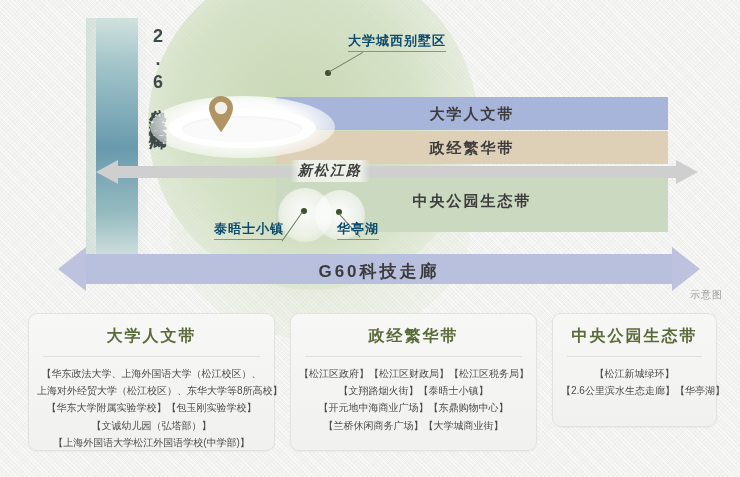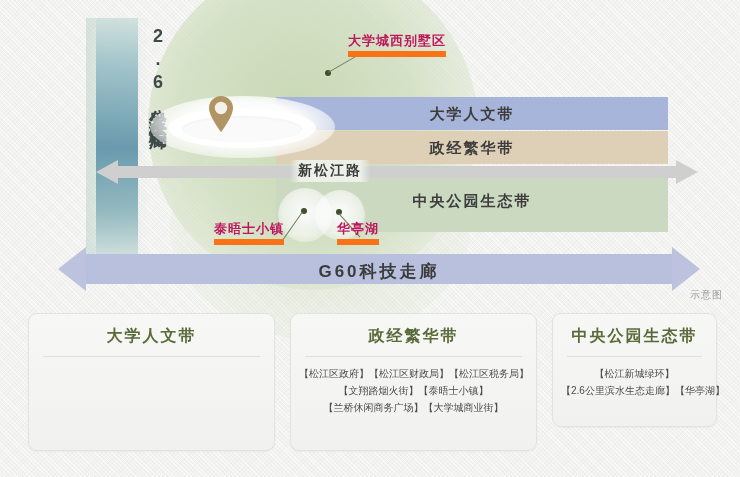--- a/index.html
+++ b/index.html
@@ -95,21 +95,21 @@
     border-top:12px solid transparent;border-bottom:12px solid transparent;border-left:22px solid #cfcfcf;
   }
   .road-arrow-l{
     position:absolute;left:96px;top:160px;width:0;height:0;
     border-top:12px solid transparent;border-bottom:12px solid transparent;border-right:22px solid #cfcfcf;
   }
   .road-label{
     position:absolute;left:290px;top:160px;
     font-size:14px;font-weight:700;color:#3d3d3d;letter-spacing:2px;
     background:linear-gradient(90deg,rgba(236,240,231,0),rgba(238,242,234,.95) 12%,rgba(238,242,234,.95) 88%,rgba(236,240,231,0));
-    padding:2px 8px;border-radius:3px;
+    padding:2px 8px;border-radius:3px;font-style:italic;
   }
 
   
   .g60-bar{
     position:absolute;left:86px;top:254px;width:586px;height:30px;
     background:#b9c0dd;
   }
   .g60-arrow-r{
     position:absolute;left:672px;top:247px;width:0;height:0;
     border-top:22px solid transparent;border-bottom:22px solid transparent;border-left:28px solid #b9c0dd;
@@ -122,22 +122,22 @@
   }
   .g60-label{
     position:absolute;left:86px;top:260px;width:586px;text-align:center;
     font-size:17px;font-weight:700;color:#3b3b3b;letter-spacing:3px;
   }
 
   
   .dot{position:absolute;width:6px;height:6px;border-radius:50%;background:#3b5228;}
   .leader{position:absolute;height:1px;background:#7a7a6a;transform-origin:0 0;}
   .callout-txt{
-    position:absolute;font-size:13px;font-weight:700;color:#be185d;letter-spacing:1px;
-    border-bottom:6px solid #f97316;padding-bottom:1px;white-space:nowrap;
+    position:absolute;font-size:13px;font-weight:700;color:#0c4a6e;letter-spacing:1px;
+    border-bottom:1px solid #f97316;padding-bottom:1px;white-space:nowrap;
   }
 
   
   .mini-lake{
     position:absolute;border-radius:50%;
     background:radial-gradient(circle at 50% 45%, rgba(255,255,255,.92) 0%, rgba(255,255,255,.62) 55%, rgba(255,255,255,0) 100%);
   }
 
   .shiyi{
     position:absolute;left:690px;top:288px;font-size:10px;color:#9a9a95;letter-spacing:1px;
@@ -232,28 +232,36 @@
   <div class="g60-label">G60科技走廊</div>
 
   <div class="shiyi">示意图</div>
 </div>
 
 <div class="cards">
 
   <div class="card card-a">
     <div class="card-title">大学人文带</div>
     <div class="card-sep"></div>
+    <div class="card-body">
+      <div class="card-line">【华东政法大学、上海外国语大学（松江校区）、</div>
+      <div class="card-line">上海对外经贸大学（松江校区）、东华大学等8所高校】</div>
+      <div class="card-line">【华东大学附属实验学校】【包玉刚实验学校】</div>
+      <div class="card-line">【文诚幼儿园（弘塔部）】</div>
+      <div class="card-line">【上海外国语大学松江外国语学校(中学部)】</div>
+    </div>
   </div>
 
   <div class="card card-b">
     <div class="card-title">政经繁华带</div>
     <div class="card-sep"></div>
     <div class="card-body">
       <div class="card-line">【松江区政府】【松江区财政局】【松江区税务局】</div>
       <div class="card-line">【文翔路烟火街】【泰晤士小镇】</div>
+      <div class="card-line">【开元地中海商业广场】【东鼎购物中心】</div>
       <div class="card-line">【兰桥休闲商务广场】【大学城商业街】</div>
     </div>
   </div>
 
   <div class="card card-c">
     <div class="card-title">中央公园生态带</div>
     <div class="card-sep"></div>
     <div class="card-body">
       <div class="card-line">【松江新城绿环】</div>
       <div class="card-line">【2.6公里滨水生态走廊】【华亭湖】</div>

